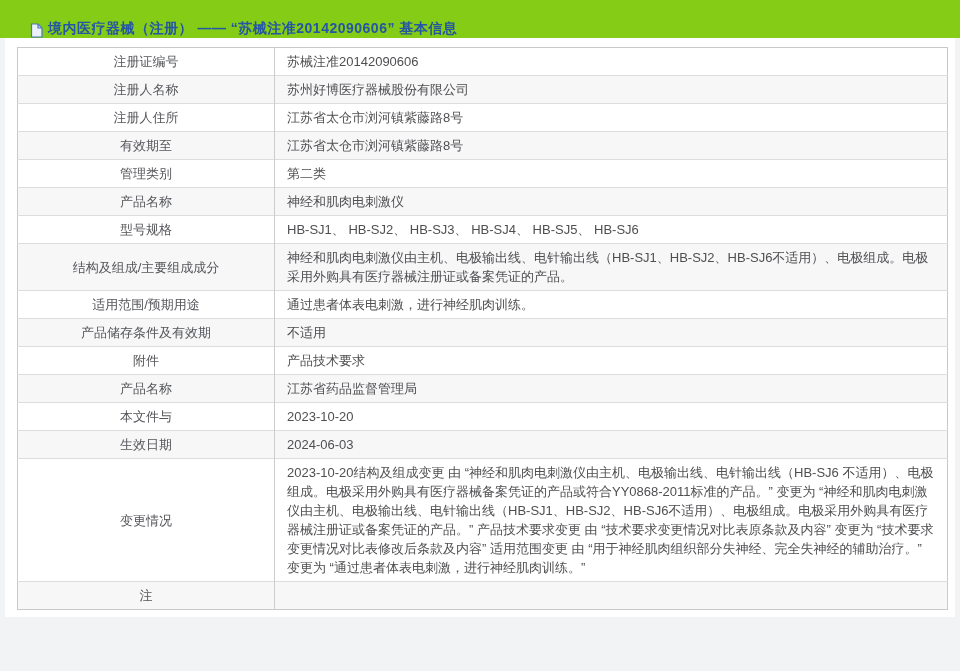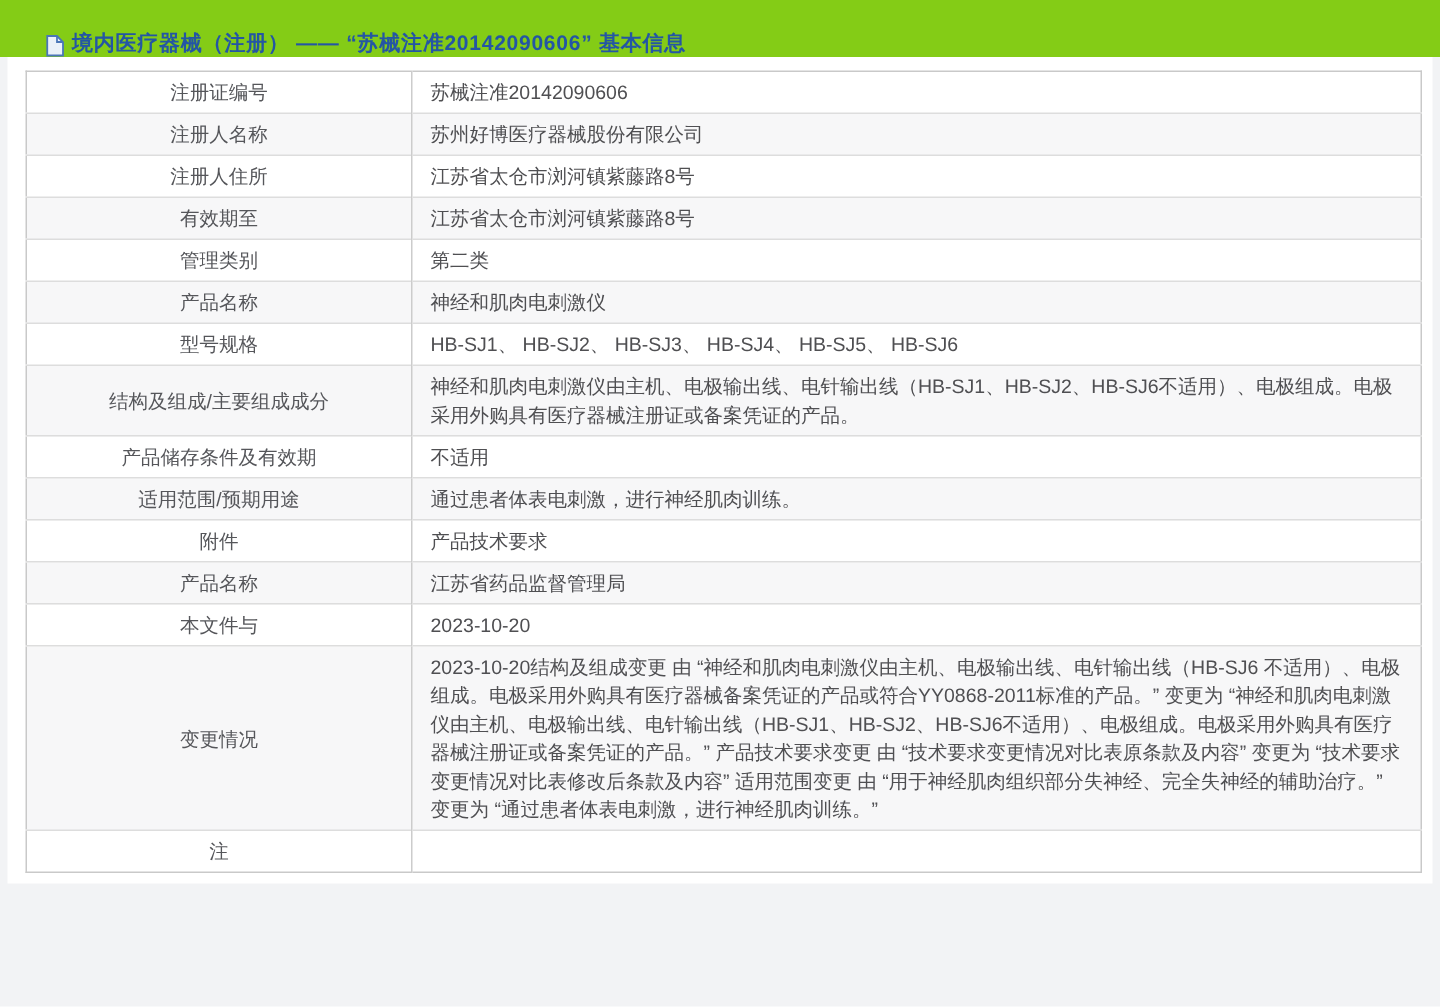--- a/index.html
+++ b/index.html
@@ -95,38 +95,42 @@
   </tr>
         <tr>
     <td class="cell-label">型号规格</td>
     <td class="cell-value">HB-SJ1、 HB-SJ2、 HB-SJ3、 HB-SJ4、 HB-SJ5、 HB-SJ6</td>
   </tr>
         <tr>
     <td class="cell-label">结构及组成/主要组成成分</td>
     <td class="cell-value">神经和肌肉电刺激仪由主机、电极输出线、电针输出线（HB-SJ1、HB-SJ2、HB-SJ6不适用）、电极组成。电极采用外购具有医疗器械注册证或备案凭证的产品。</td>
   </tr>
         <tr>
+    <td class="cell-label">适用范围/预期用途</td>
+    <td class="cell-value">通过患者体表电刺激，进行神经肌肉训练。</td>
+  </tr>
+        <tr>
     <td class="cell-label">产品储存条件及有效期</td>
     <td class="cell-value">不适用</td>
-  </tr>
-        <tr>
-    <td class="cell-label">适用范围/预期用途</td>
-    <td class="cell-value">通过患者体表电刺激，进行神经肌肉训练。</td>
   </tr>
         <tr>
     <td class="cell-label">附件</td>
     <td class="cell-value">产品技术要求</td>
   </tr>
         <tr>
     <td class="cell-label">产品名称</td>
     <td class="cell-value">江苏省药品监督管理局</td>
   </tr>
         <tr>
     <td class="cell-label">本文件与</td>
     <td class="cell-value">2023-10-20</td>
+  </tr>
+        <tr>
+    <td class="cell-label">生效日期</td>
+    <td class="cell-value">2024-06-03</td>
   </tr>
         <tr>
     <td class="cell-label">变更情况</td>
     <td class="cell-value">2023-10-20结构及组成变更 由 “神经和肌肉电刺激仪由主机、电极输出线、电针输出线（HB-SJ6 不适用）、电极组成。电极采用外购具有医疗器械备案凭证的产品或符合YY0868-2011标准的产品。” 变更为 “神经和肌肉电刺激仪由主机、电极输出线、电针输出线（HB-SJ1、HB-SJ2、HB-SJ6不适用）、电极组成。电极采用外购具有医疗器械注册证或备案凭证的产品。” 产品技术要求变更 由 “技术要求变更情况对比表原条款及内容” 变更为 “技术要求变更情况对比表修改后条款及内容” 适用范围变更 由 “用于神经肌肉组织部分失神经、完全失神经的辅助治疗。” 变更为 “通过患者体表电刺激，进行神经肌肉训练。”</td>
   </tr>
         <tr id="note-row">
         <td class="cell-label">
           <span class="note-label">
 
             <span>注</span>

